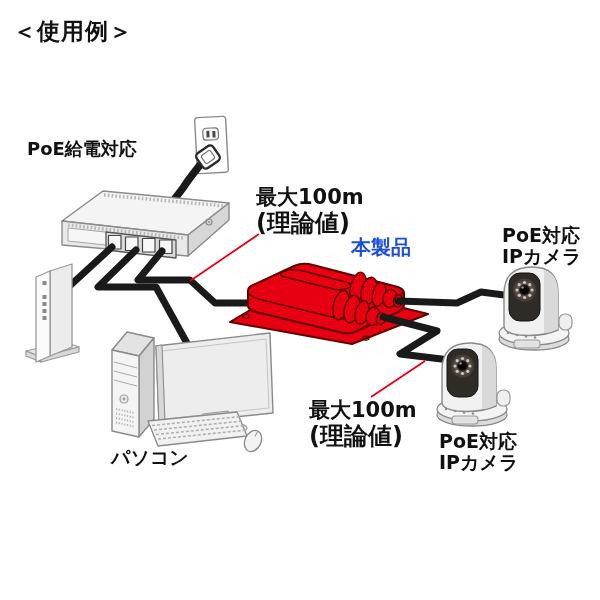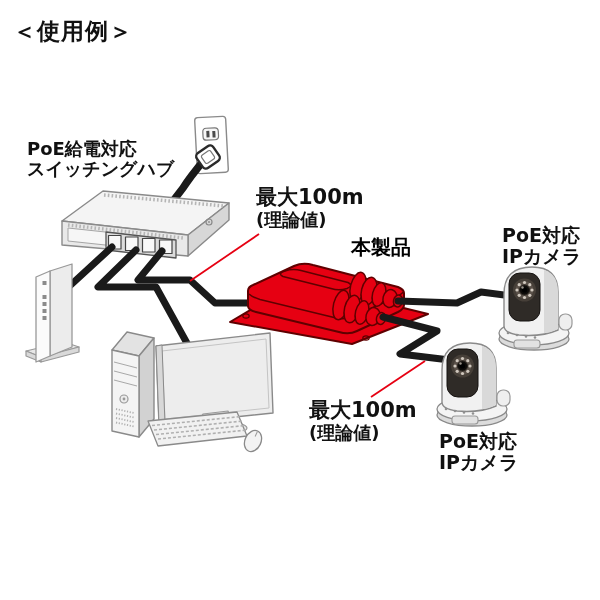--- a/index.html
+++ b/index.html
@@ -5,22 +5,22 @@
   html,body{margin:0;padding:0;background:#fff;}
   .stage{position:relative;width:600px;height:600px;background:#ffffff;overflow:hidden;
          font-family:"DejaVu Sans","Liberation Sans",sans-serif;}
   .stage svg{position:absolute;left:0;top:0;}
   .lbl{position:absolute;font-weight:bold;color:#111;white-space:nowrap;line-height:1.12;}
   .lbl span{display:block;}
   .title{left:13px;top:19px;font-size:23px;letter-spacing:1px;}
   .hub-label{left:27px;top:139px;font-size:18px;}
   .outlet-label{left:242px;top:122px;font-size:18px;}
   .dist-top{left:256px;top:186px;font-size:21px;}
-  .dist-top .sub,.dist-bottom .sub{font-size:18px;}
-  .product-label{left:351px;top:236px;font-size:20px;color:#000000;}
+  .dist-top .sub,.dist-bottom .sub{font-size:24px;}
+  .product-label{left:351px;top:236px;font-size:20px;color:#1d4ed8;}
   .cam-top-label{left:502px;top:225px;font-size:19px;}
   .dist-bottom{left:309px;top:399px;font-size:21px;}
   .cam-bottom-label{left:439px;top:431px;font-size:19px;}
   .router-label{left:20px;top:358px;font-size:19px;}
   .pc-label{left:111px;top:447px;font-size:19px;}
 </style>
 </head>
 <body>
 
 <div class="stage">
@@ -184,21 +184,20 @@
   <use href="#cam" transform="translate(435,340)"></use>
 
   <path d="M259,234 L190,281" stroke="#e60012" stroke-width="1.8" fill="none"></path>
   <path d="M425,361 L371,397" stroke="#e60012" stroke-width="1.8" fill="none"></path>
 </svg>
 
 <div class="lbl title">＜使用例＞</div>
 
 <div class="lbl hub-label">
   <span>PoE給電対応</span>
-  <span>スイッチングハブ</span>
 </div>
 
 
 <div class="lbl dist-top">
   <span>最大100m</span>
   <span class="sub">(理論値)</span>
 </div>
 
 <div class="lbl product-label">本製品</div>
 
@@ -210,14 +209,15 @@
 <div class="lbl dist-bottom">
   <span>最大100m</span>
   <span class="sub">(理論値)</span>
 </div>
 
 <div class="lbl cam-bottom-label">
   <span>PoE対応</span>
   <span>IPカメラ</span>
 </div>
 
+<div class="lbl pc-label">パソコン</div>
 
 </div>
 
 </body></html>

